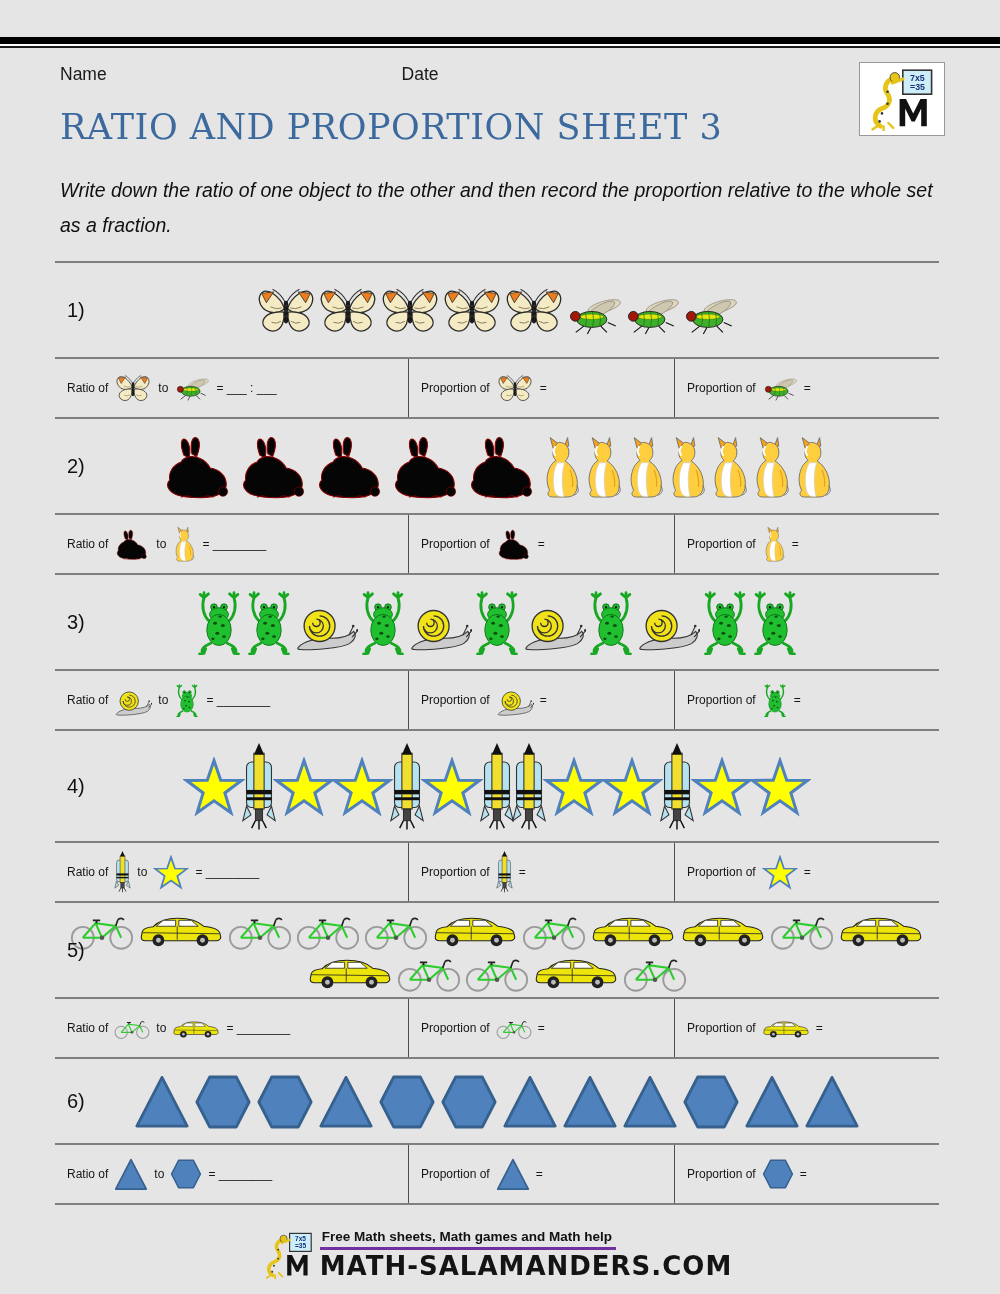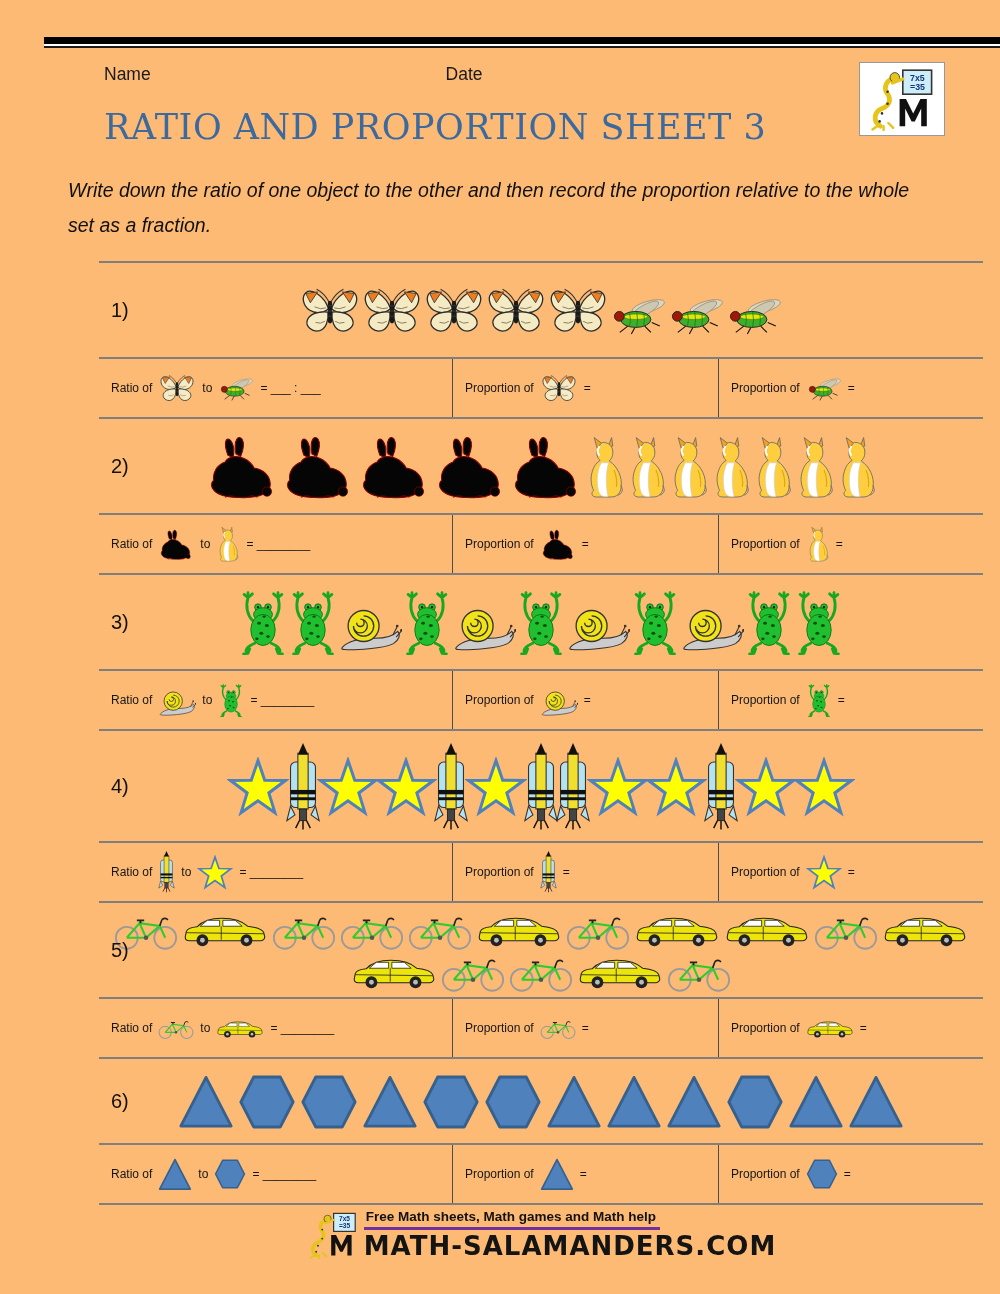--- a/index.html
+++ b/index.html
@@ -1,35 +1,35 @@
 <!DOCTYPE html>
 <html><head>
 <meta charset="utf-8">
 <style>
   * { margin:0; padding:0; box-sizing:border-box; }
   body { background:#fff; font-family:"Liberation Sans", sans-serif; color:#1a1a1a; }
-  .page { position:relative; width:1000px; height:1294px; margin:0 auto; background:#fdba74; overflow:hidden;padding-left:44px; }
+  .page { position:relative; width:1000px; height:1294px; margin:0 auto; background:#e5e5e5; overflow:hidden; }
 
   .topbar { margin-top:37px; }
   .topbar .thick { height:7px; background:#000; }
   .topbar .gap { height:2px; background:#fff; }
   .topbar .thin { height:2px; background:#1a1a1a; }
 
   .header-row { margin:16px 0 0 60px; font-size:17.5px; }
   .header-row .name-label { display:inline-block; }
   .header-row .date-label { display:inline-block; margin-left:290px; }
 
   .logo-box { position:absolute; top:62px; right:55px; width:86px; height:74px;
               border:1.5px solid #999; background:#fff; display:flex; align-items:center; justify-content:center; }
   .logo-box svg { width:76px; height:64px; }
 
   .page-title { margin:22px 0 0 60px; font-family:"DejaVu Serif", serif; font-size:35px;
                 font-weight:normal; color:#3c6a9e; letter-spacing:0.5px; }
 
-  .instructions { margin:26px 60px 0 24px; font-style:italic; font-size:19.5px; line-height:1.8; color:#101010; max-width:880px; }
+  .instructions { margin:26px 60px 0 60px; font-style:italic; font-size:19.5px; line-height:1.8; color:#101010; max-width:880px; }
 
   .content { margin:18px 0 0 55px; width:884px; }
   .rule { height:2px; background:#7f7f7f; }
 
   .icon-area { position:relative; display:flex; flex-direction:column; align-items:center; justify-content:center; min-height:94px; padding:4px 0 2px 0; }
   .pnum { position:absolute; left:12px; top:50%; transform:translateY(-50%); font-size:20px; color:#111; }
   .icon-line { display:flex; align-items:center; justify-content:center; }
 
   .answer-row { display:flex; border-top:2px solid #7f7f7f; border-bottom:2px solid #7f7f7f; height:62px; }
   .cell { display:flex; align-items:center; padding-left:12px; font-size:12px; color:#161616; white-space:nowrap; }
@@ -66,21 +66,21 @@
   .cell .ic-bike      { width:36px; height:24px; }
   .cell .ic-car       { width:48px; height:21px; }
   .cell .ic-triangle  { width:34px; height:35px; }
   .cell .ic-hexagon   { width:32px; height:32px; }
 
   .sec-4 .icon-area { min-height:110px; }
   .sec-5 .icon-area { min-height:94px; }
   .sec-5 .icon-line + .icon-line { margin-top:0px; }
   .sec-6 .icon-area { min-height:84px; }
 
-  .footer { margin-top:4px; display:flex; align-items:center; justify-content:center; }
+  .footer { margin-top:24px; display:flex; align-items:center; justify-content:center; }
   .footer .flogo { width:54px; height:50px; margin-right:4px; }
   .footer .fcol { display:flex; flex-direction:column; align-items:flex-start; }
   .footer .tagline { font-size:13.5px; font-weight:bold; color:#111; padding:0 4px 3px 2px; border-bottom:3px solid #7030a0; }
   .footer .site { font-family:"DejaVu Sans", sans-serif; font-size:26px; font-weight:bold; letter-spacing:1px; color:#141414; margin-top:1px; transform:scaleY(1.05); }
 
   .hidden-defs { position:absolute; width:0; height:0; overflow:hidden; }
 </style>
 </head>
 <body>
 

